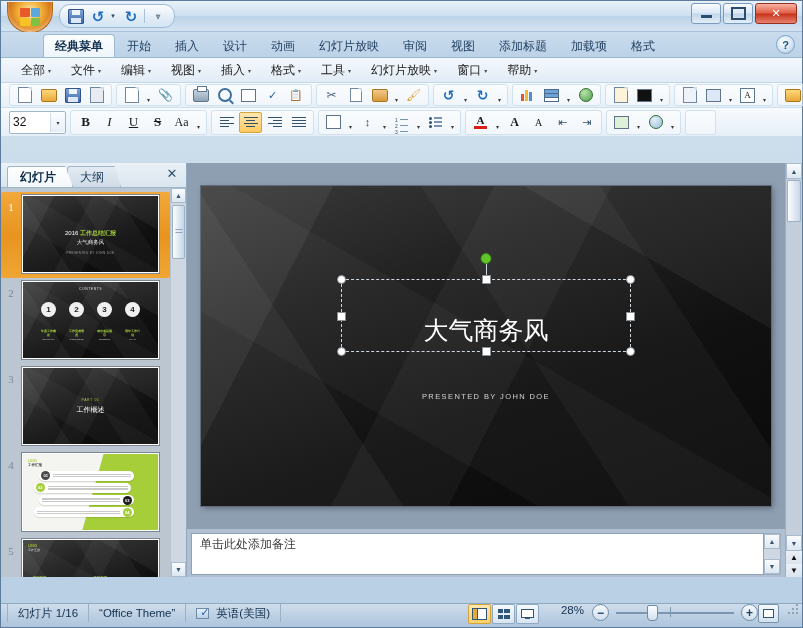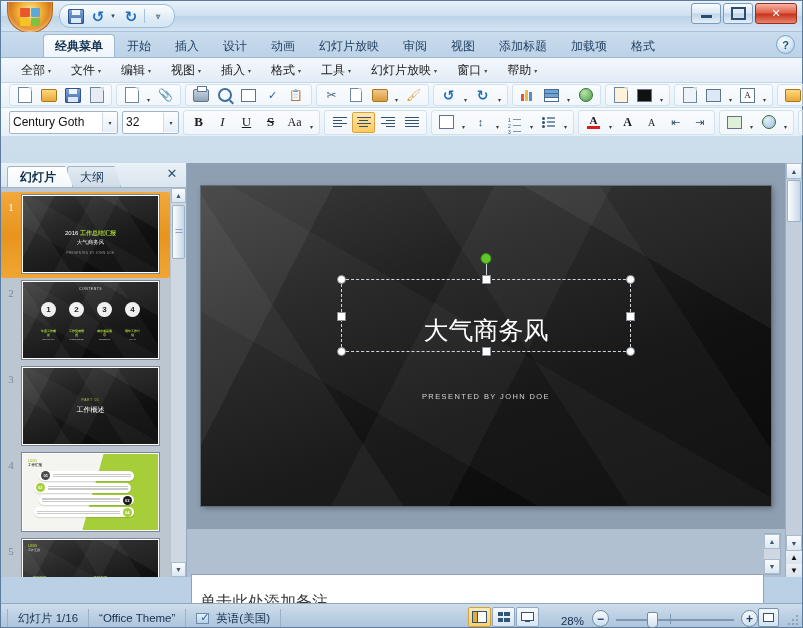--- a/index.html
+++ b/index.html
@@ -386,35 +386,34 @@
   }
   .vs-dbl{height:13px;font-size:8px;color:#111;display:flex;align-items:center;justify-content:center;cursor:pointer;background:linear-gradient(180deg,#eaf0f6,#dbe4ed);}
 
   
   .notes{
     height:48px;background:#b0c0d0;padding:4px 4px 2px 4px;box-sizing:border-box;
     display:flex;
   }
   .notesbox{
     flex:1;background:#fff;border:1px solid #8fa3b7;
-    font-size:16px;color:#3a3a3a;padding:17px 8px;box-sizing:border-box;
+    font-size:12px;color:#3a3a3a;padding:2px 8px;box-sizing:border-box;
     cursor:text;
-    margin-top:41px;
   }
   .notes-scroll{
     width:16px;margin-left:0;background:linear-gradient(90deg,#eef2f6,#d9e1ea);
     border:1px solid #9db0c2;border-left:none;display:flex;flex-direction:column;
   }
 
   
   .statusbar{
     position:absolute;left:0;right:0;bottom:0;height:24px;
     background:linear-gradient(180deg,#cfddeb 0%,#bdd0e3 50%,#aec5dc 100%);
     border-top:1px solid #8fa9c2;
-    display:flex;align-items:flex-end;font-size:11.5px;color:#14304e;
+    display:flex;align-items:flex-start;font-size:11.5px;color:#14304e;
     box-sizing:border-box;
   }
   .sb-cell{
     height:18px;display:flex;align-items:center;gap:5px;padding:0 10px;
     border-right:1px solid #9ab2c9;white-space:nowrap;cursor:default;
   }
   .sb-cell.first{margin-left:6px;border-left:1px solid #9ab2c9;}
   .sb-spacer{flex:1;}
   .spellicon{
     width:15px;height:13px;position:relative;
@@ -688,24 +687,20 @@
     </div>
     <div class="grp">
       <div class="tbtn">
           <span class="ic-folder"></span>
         </div>
 
     </div>
   </div>
 
   <div class="tbrow row2">
-    <div class="fontbox">
-      <input class="fontname" readonly="" value="Century Goth" style="">
-      <div class="fbcaret">▾</div>
-    </div>
     <div class="fontbox">
       <input class="fontsize" readonly="" value="32" style="">
       <div class="fbcaret">▾</div>
     </div>
 
     <div class="grp">
       <div class="tbtn">
           <span class="ic-bold">B</span>
         </div>
       <div class="tbtn">

